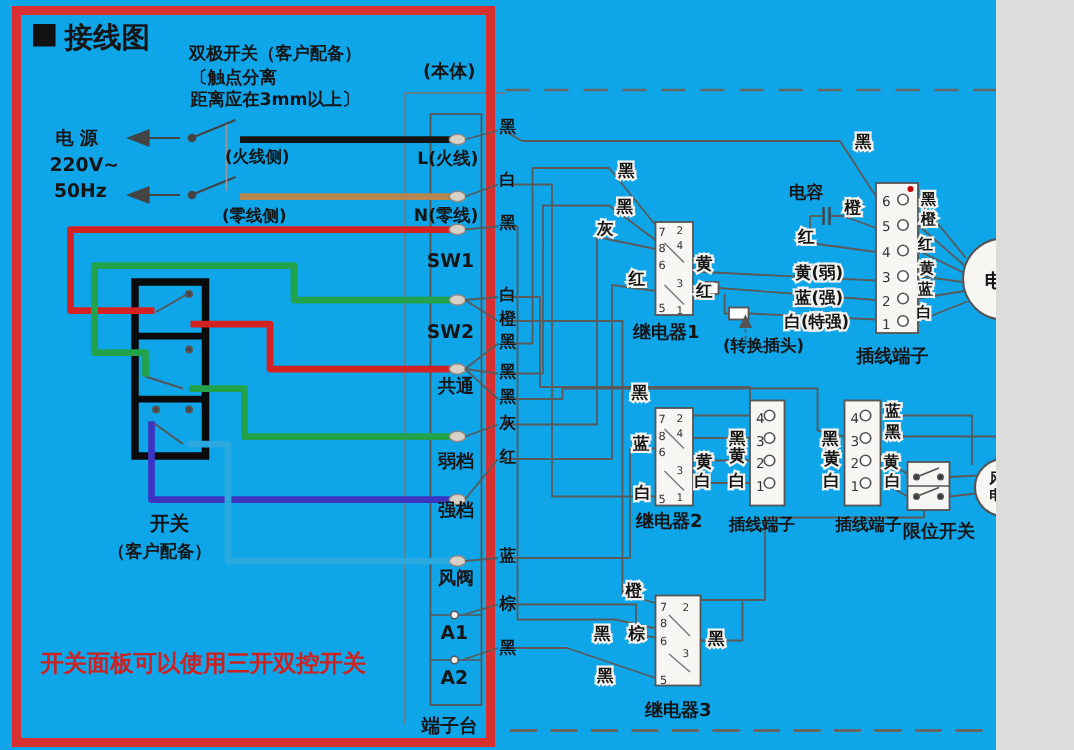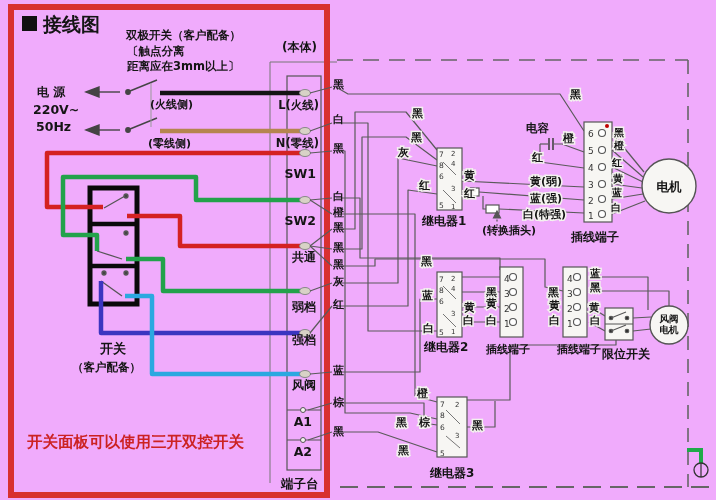--- a/index.html
+++ b/index.html
@@ -1,16 +1,16 @@
 <!DOCTYPE html>
 <html><head>
 <meta charset="utf-8">
 <style>
   html,body{margin:0;padding:0;background:#ddd;}
-  .stage{position:relative;width:716px;height:500px;background:#f0abfc;overflow:hidden;
+  .stage{position:relative;width:664px;height:500px;background:#0ea5e9;overflow:hidden;
          font-family:"DejaVu Sans","Liberation Sans",sans-serif;}
   svg{position:absolute;left:0;top:0;}
   svg text{font-family:"DejaVu Sans","Liberation Sans",sans-serif;}
   .lbl-on-line{paint-order:stroke;stroke:#f3f2ee;stroke-width:3px;}
 </style>
 </head>
 <body>
 
 <div class="stage">
 <svg width="716" height="500" viewBox="0 0 716 500">

